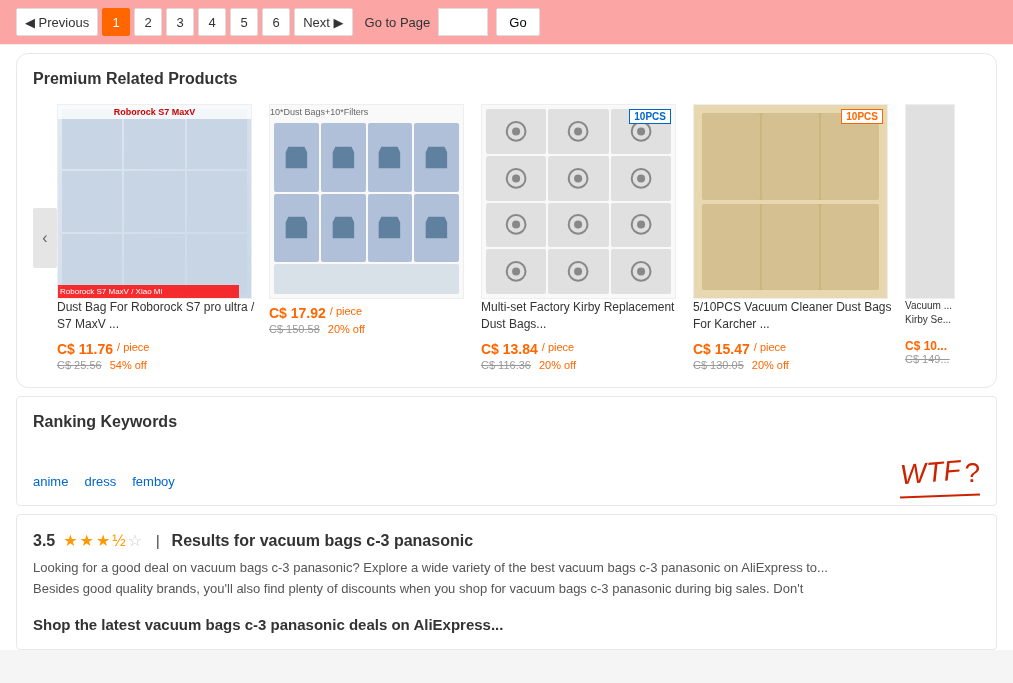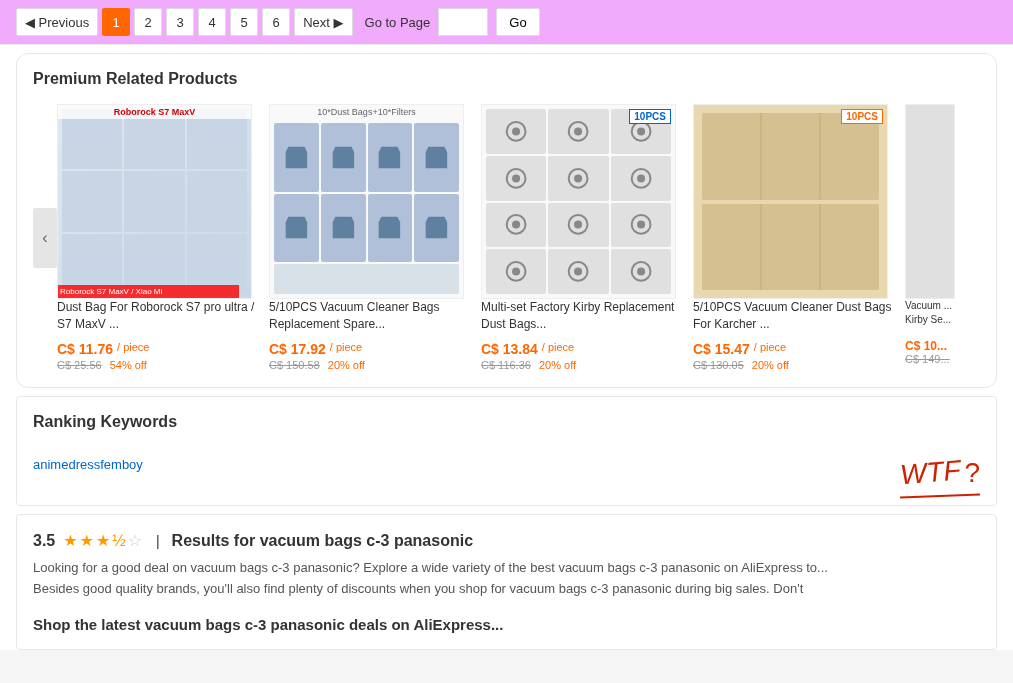--- a/index.html
+++ b/index.html
@@ -5,21 +5,21 @@
     * { box-sizing: border-box; margin: 0; padding: 0; }
     body { font-family: Arial, sans-serif; font-size: 13px; background: #f5f5f5; color: #333; }
 
     .page-wrapper { background: #fff; padding: 0; }
 
     
     .pagination-bar {
       display: flex;
       align-items: center;
       padding: 8px 16px;
-      background: #f0abfc;
+      background: #fca5a5;
       border-bottom: 1px solid #eee;
       gap: 4px;
     }
     .page-btn {
       display: inline-flex;
       align-items: center;
       justify-content: center;
       min-width: 28px;
       height: 28px;
       padding: 0 8px;
@@ -223,21 +223,21 @@
 
     
     .ranking-section {
       background: #fff;
       margin: 0 16px 8px;
       border: 1px solid #e8e8e8;
       border-radius: 4px;
       padding: 16px;
     }
     .ranking-title { font-size: 16px; font-weight: bold; color: #333; margin-bottom: 7px; }
-    .ranking-keywords { display: flex; gap: 0; align-items: flex-start; flex-wrap: wrap; margin-top: 26px; }
+    .ranking-keywords { display: flex; gap: 16px; align-items: flex-end; flex-wrap: wrap; margin-top: 26px; }
     .keyword-link { color: #0066cc; font-size: 13px; text-decoration: none; cursor: pointer; }
     .wtf-image {
       display: inline-block;
       position: relative;
       margin-left: auto;
     }
     .wtf-text {
       font-size: 28px;
       color: #cc2200;
       font-style: italic;
@@ -335,21 +335,21 @@
             <span class="product-price-unit">/ piece</span>
           </div>
           <div class="price-row">
             <span class="product-original">C$ 25.56</span>
             <span class="product-discount">54% off</span>
           </div>
         </div>
 
         <div class="product-card">
           <div class="product-image" style="flex-direction:column;">
-            <div style="font-size:9px;color:#666;text-align:center;padding:2px 0;width:100%;">10*Dust Bags+10*Filters</div>
+            <div style="font-size:9px;color:#666;padding:2px 0;width:100%;">10*Dust Bags+10*Filters</div>
             <div class="img-placeholder" style="grid-template-columns: repeat(4,1fr); grid-template-rows: repeat(2,1fr); flex:1; width:100%;">
               <div class="cell" style="background:#b0c0d8;">
                 <svg viewBox="0 0 20 20" fill="#6080a0">
                     <path d="M4 2h12l2 4v12H2V6L4 2zm8 8a3 3 0 11-6 0 3 3 0 016 0z"></path>
                   </svg>
               </div>
               <div class="cell" style="background:#b0c0d8;">
                   <svg viewBox="0 0 20 20" fill="#6080a0">
                     <path d="M4 2h12l2 4v12H2V6L4 2zm8 8a3 3 0 11-6 0 3 3 0 016 0z"></path>
                   </svg>
@@ -381,21 +381,20 @@
                 </div>
               <div class="cell" style="background:#b0c0d8;">
                   <svg viewBox="0 0 20 20" fill="#6080a0">
                     <path d="M4 2h12l2 4v12H2V6L4 2zm8 8a3 3 0 11-6 0 3 3 0 016 0z"></path>
                   </svg>
                 </div>
 
               <div class="cell" style="background:#d8e0e8; grid-column: span 4; height:30px;"></div>
             </div>
           </div>
-          <div class="product-title">5/10PCS Vacuum Cleaner Bags Replacement Spare...</div>
           <div class="price-row">
             <span class="product-price">C$ 17.92</span>
             <span class="product-price-unit">/ piece</span>
           </div>
           <div class="price-row">
             <span class="product-original">C$ 150.58</span>
             <span class="product-discount">20% off</span>
           </div>
         </div>
 

